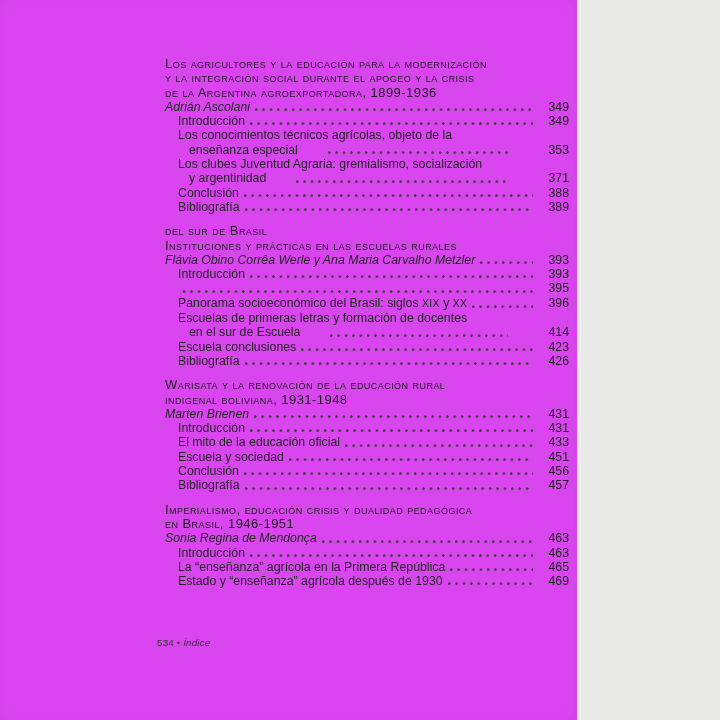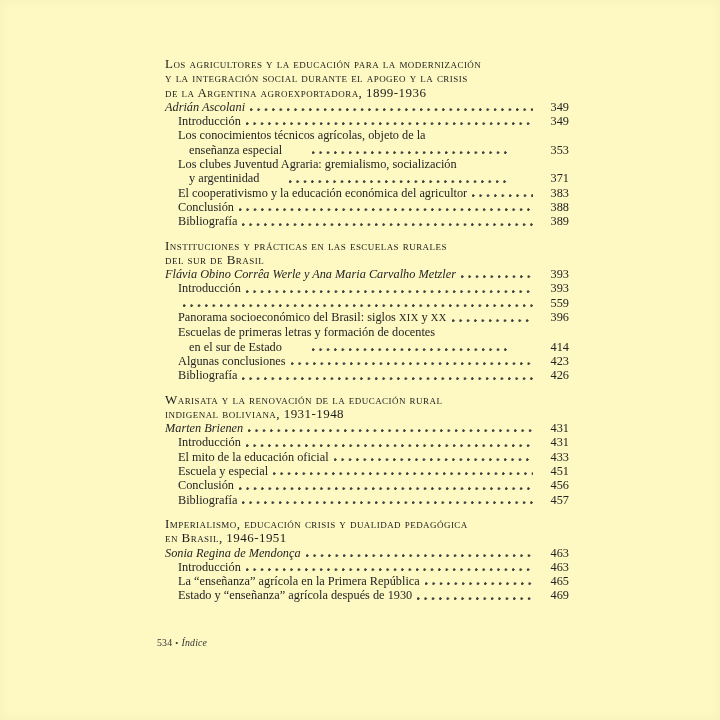--- a/index.html
+++ b/index.html
@@ -1,17 +1,17 @@
 <!DOCTYPE html>
 <html><head>
 <meta charset="utf-8">
 <style>
   html,body{margin:0;padding:0;background:#e9e9e7;}
-  .screen{position:relative;width:720px;height:720px;background:#fef9c3;overflow:hidden;
-          font-family:Liberation Serif, serif;color:#242424;
+  .screen{position:relative;width:577px;height:720px;background:#d946ef;overflow:hidden;
+          font-family:Liberation Sans, sans-serif;color:#242424;
           box-shadow:inset 0 0 14px rgba(0,0,0,0.04);}
   .toc{position:absolute;left:165px;top:57px;width:404px;font-size:12.3px;line-height:14.3px;}
   .toc-section{margin-bottom:10px;}
   .title-line{font-variant:small-caps;letter-spacing:0.45px;font-size:13px;color:#1b1b1b;line-height:14.3px;}
   .row{display:flex;align-items:baseline;justify-content:flex-end;}
   .label{white-space:nowrap;}
   .author{font-style:italic;}
   .row.item,.item-line{padding-left:13px;}
   .row.cont{padding-left:24px;gap:25px;}
   .dots{flex:1 1 auto;align-self:flex-end;height:5px;min-width:12px;margin:0 4px 2px 5px;
@@ -48,65 +48,60 @@
           <span class="dots"></span>
           <span class="pagenum">353</span>
         </div>
         <div class="item-line">Los clubes Juventud Agraria: gremialismo, socialización</div>
         <div class="row cont">
           <span class="label">y argentinidad</span>
           <span class="dots"></span>
           <span class="pagenum">371</span>
         </div>
         <div class="row item">
-          <span class="label">El cooperativismo y la educación económica del agricultor</span>
-          <span class="dots"></span>
-          <span class="pagenum">383</span>
-        </div>
-        <div class="row item">
           <span class="label">Conclusión</span>
           <span class="dots"></span>
           <span class="pagenum">388</span>
         </div>
         <div class="row item">
           <span class="label">Bibliografía</span>
           <span class="dots"></span>
           <span class="pagenum">389</span>
         </div>
       </div>
       <div class="toc-section">
+        <div class="title-line">del sur de Brasil</div>
         <div class="title-line">Instituciones y prácticas en las escuelas rurales</div>
-        <div class="title-line">del sur de Brasil</div>
         <div class="row">
           <span class="label author">Flávia Obino Corrêa Werle y Ana Maria Carvalho Metzler</span>
           <span class="dots"></span>
           <span class="pagenum">393</span>
         </div>
         <div class="row item">
           <span class="label">Introducción</span>
           <span class="dots"></span>
           <span class="pagenum">393</span>
         </div>
         <div class="row item">
           <span class="dots"></span>
-          <span class="pagenum">559</span>
+          <span class="pagenum">395</span>
         </div>
         <div class="row item">
           <span class="label">Panorama socioeconómico del Brasil: siglos <span class="rn">XIX</span> y <span class="rn">XX</span></span>
           <span class="dots"></span>
           <span class="pagenum">396</span>
         </div>
         <div class="item-line">Escuelas de primeras letras y formación de docentes</div>
         <div class="row cont">
-          <span class="label">en el sur de Estado</span>
+          <span class="label">en el sur de Escuela</span>
           <span class="dots"></span>
           <span class="pagenum">414</span>
         </div>
         <div class="row item">
-          <span class="label">Algunas conclusiones</span>
+          <span class="label">Escuela conclusiones</span>
           <span class="dots"></span>
           <span class="pagenum">423</span>
         </div>
         <div class="row item">
           <span class="label">Bibliografía</span>
           <span class="dots"></span>
           <span class="pagenum">426</span>
         </div>
       </div>
       <div class="toc-section">
@@ -121,21 +116,21 @@
           <span class="label">Introducción</span>
           <span class="dots"></span>
           <span class="pagenum">431</span>
         </div>
         <div class="row item">
           <span class="label">El mito de la educación oficial</span>
           <span class="dots"></span>
           <span class="pagenum">433</span>
         </div>
         <div class="row item">
-          <span class="label">Escuela y especial</span>
+          <span class="label">Escuela y sociedad</span>
           <span class="dots"></span>
           <span class="pagenum">451</span>
         </div>
         <div class="row item">
           <span class="label">Conclusión</span>
           <span class="dots"></span>
           <span class="pagenum">456</span>
         </div>
         <div class="row item">
           <span class="label">Bibliografía</span>

